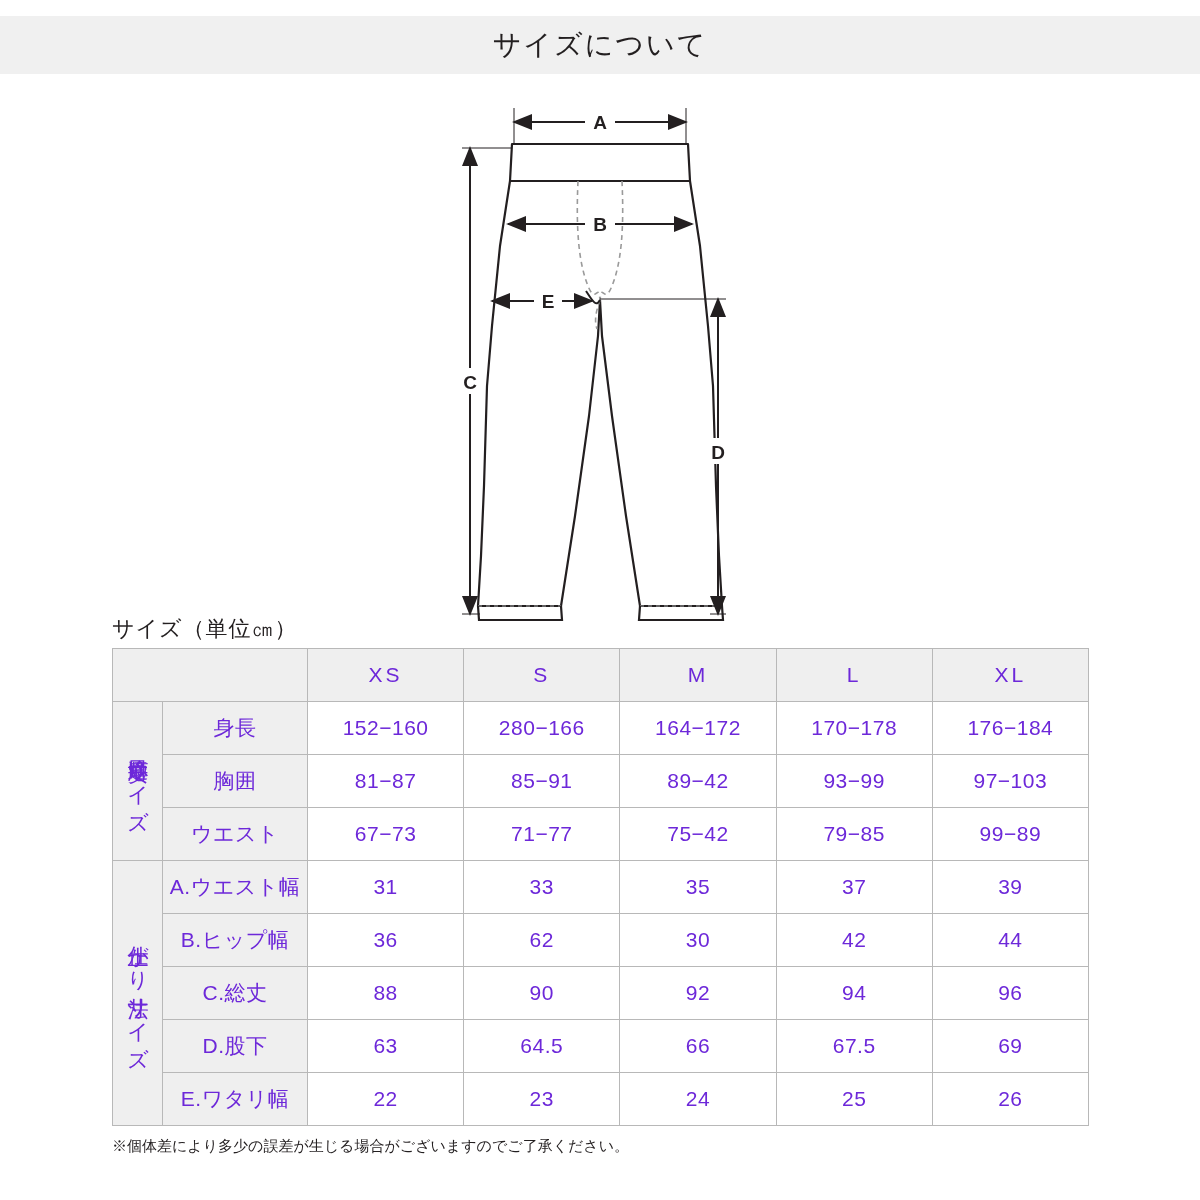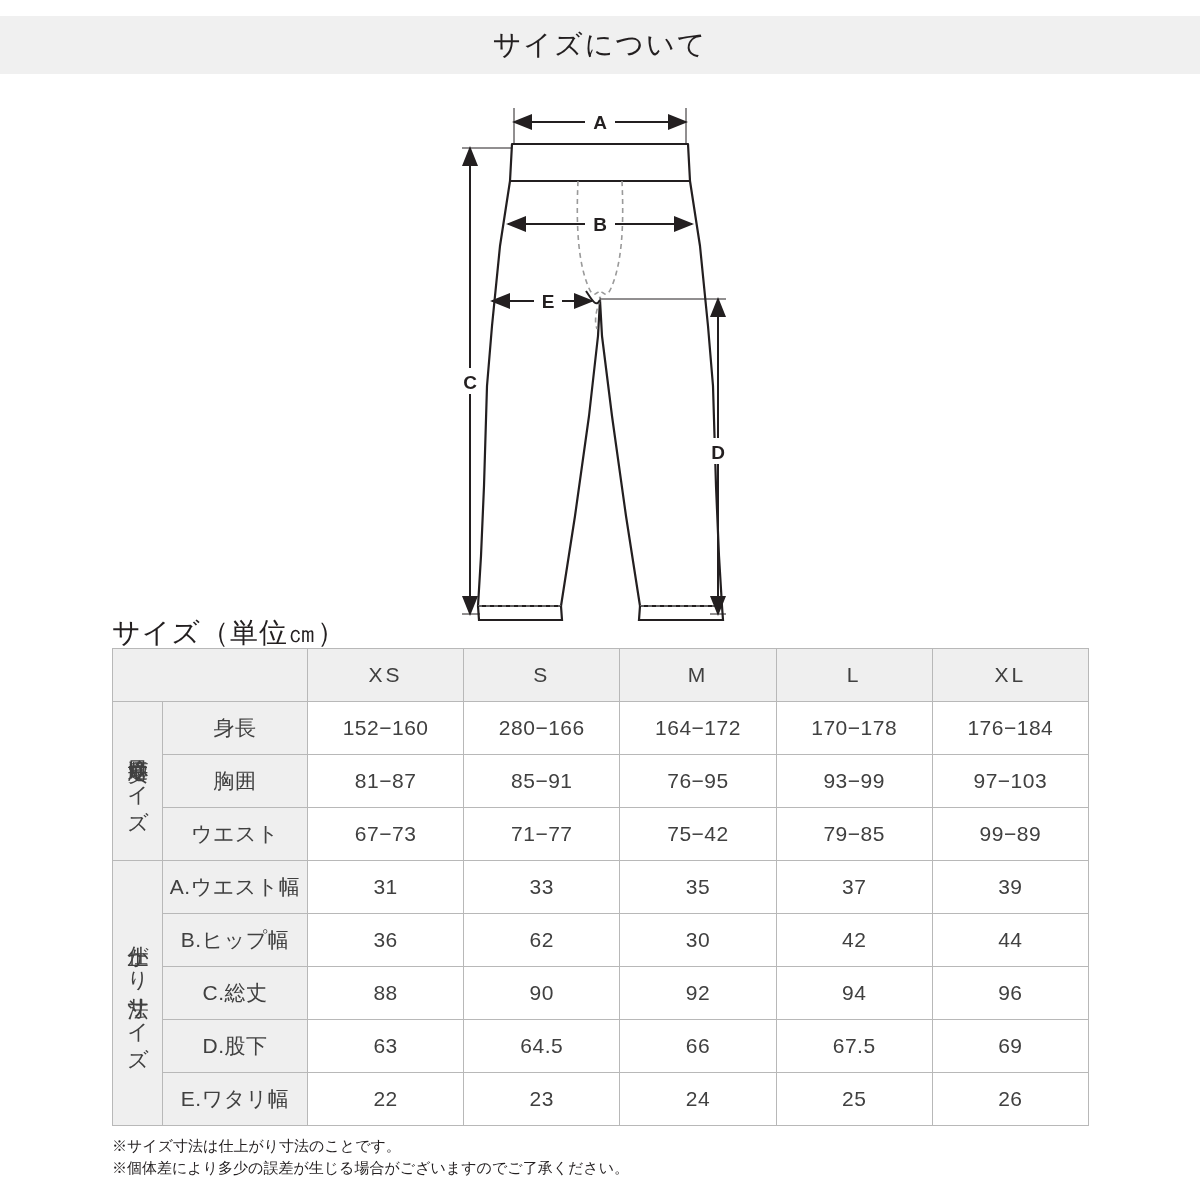--- a/index.html
+++ b/index.html
@@ -45,38 +45,38 @@
   }
   .diagram svg {
     display: block;
   }
 
   
   .size-caption {
     position: absolute;
     left: 112px;
     top: 614px;
-    font-size: 28px;
+    font-size: 22px;
     letter-spacing: 1px;
   }
 
   table.size-table {
     position: absolute;
     left: 112px;
     top: 648px;
     width: 976px;
     border-collapse: collapse;
     table-layout: fixed;
   }
   table.size-table td {
     border: 1px solid #b8b8b8;
     text-align: center;
     vertical-align: middle;
     font-size: 21px;
-    color: #404040;
+    color: #6d28d9;
     height: 52px;
     padding: 0;
   }
   
   col.c-group { width: 50px; }
   col.c-label { width: 145px; }
   col.c-val   { width: 156.2px; }
 
   .head-row td {
     background: #efefef;
@@ -248,21 +248,21 @@
       <td class="val-cell">152−160</td>
       <td class="val-cell">280−166</td>
       <td class="val-cell">164−172</td>
       <td class="val-cell">170−178</td>
       <td class="val-cell">176−184</td>
     </tr>
     <tr>
       <td class="label-cell">胸囲</td>
       <td class="val-cell">81−87</td>
       <td class="val-cell">85−91</td>
-      <td class="val-cell">76−95</td>
+      <td class="val-cell">89−42</td>
       <td class="val-cell">93−99</td>
       <td class="val-cell">97−103</td>
     </tr>
     <tr>
       <td class="label-cell">ウエスト</td>
       <td class="val-cell">67−73</td>
       <td class="val-cell">71−77</td>
       <td class="val-cell">75−42</td>
       <td class="val-cell">79−85</td>
       <td class="val-cell">99−89</td>
@@ -306,15 +306,14 @@
       <td class="val-cell">22</td>
       <td class="val-cell">23</td>
       <td class="val-cell">24</td>
       <td class="val-cell">25</td>
       <td class="val-cell">26</td>
     </tr>
   </tbody>
 </table>
 
 <div class="notes">
-  <div>※サイズ寸法は仕上がり寸法のことです。</div>
   <div>※個体差により多少の誤差が生じる場合がございますのでご了承ください。</div>
 </div>
 
 </body></html>

